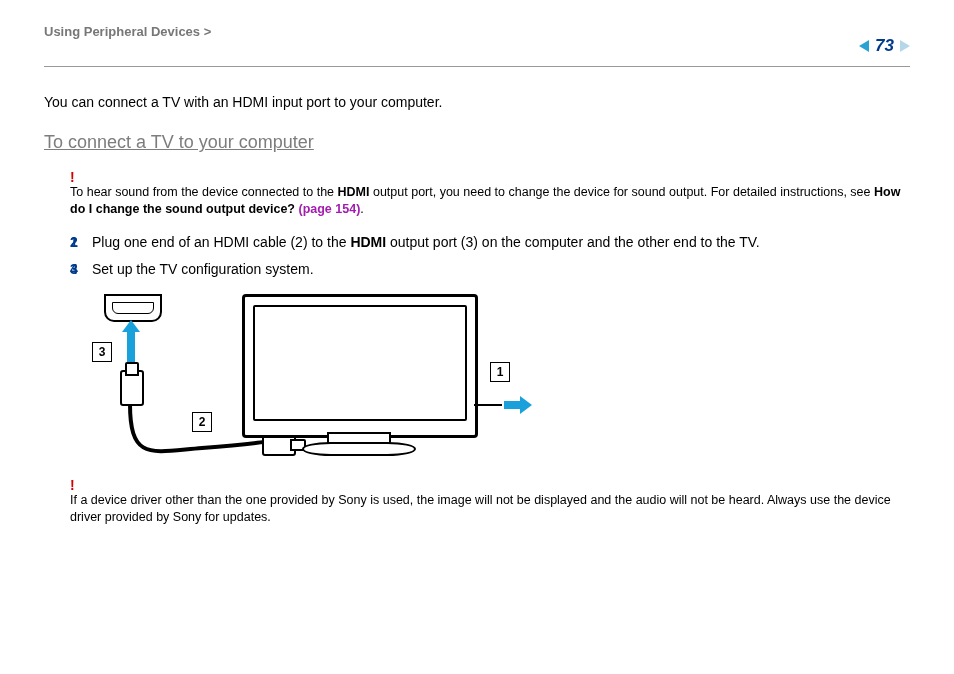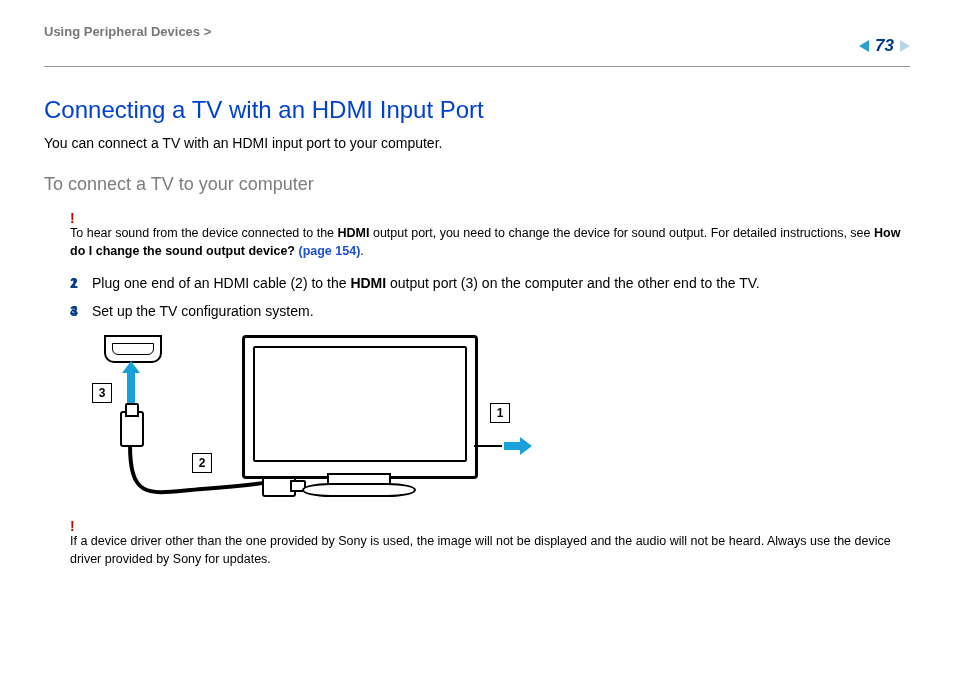--- a/index.html
+++ b/index.html
@@ -67,20 +67,21 @@
   }
   .intro {
     font-size: 14px;
     margin: 0 0 18px 0;
   }
   h2.subheading {
     font-size: 18px;
     font-weight: normal;
     color: #7d7d7d;
     margin: 0 0 16px 0;
+    text-decoration: underline;
   }
   .note {
     font-size: 12.5px;
     margin: 0 0 14px 0;
     padding-left: 26px;
     position: relative;
     max-width: 850px;
   }
   .note .bang {
     position: absolute;
@@ -88,21 +89,21 @@
     top: -4px;
     color: #d40000;
     font-weight: bold;
     font-size: 14px;
   }
   .note .note-body {
     display: block;
     padding-top: 12px;
   }
   .note .link {
-    color: #1d4ed8;
+    color: #a21caf;
     font-weight: bold;
   }
   .note .bold { font-weight: bold; }
   ol.steps {
     margin: 0 0 12px 0;
     padding-left: 26px;
     counter-reset: step;
     list-style: none;
   }
   ol.steps li {
@@ -282,21 +283,20 @@
     </div>
     <div class="pager">
       <span class="tri-left"></span>
       <span class="pagenum">73</span>
       <span class="tri-right"></span>
     </div>
   </div>
 
   <div class="rule"></div>
 
-  <h1 class="heading">Connecting a TV with an HDMI Input Port</h1>
   <p class="intro">You can connect a TV with an HDMI input port to your computer.</p>
   <h2 class="subheading">To connect a TV to your computer</h2>
 
   <div class="note">
     <span class="bang">!</span>
     <span class="note-body">
       <span>To hear sound from the device connected to the </span><span class="bold">HDMI</span><span> output port, you need to change the device for sound output. For detailed instructions, see </span><span class="bold">How do I change the sound output device? </span><span class="link">(page 154)</span><span>.</span>
     </span>
   </div>
 

